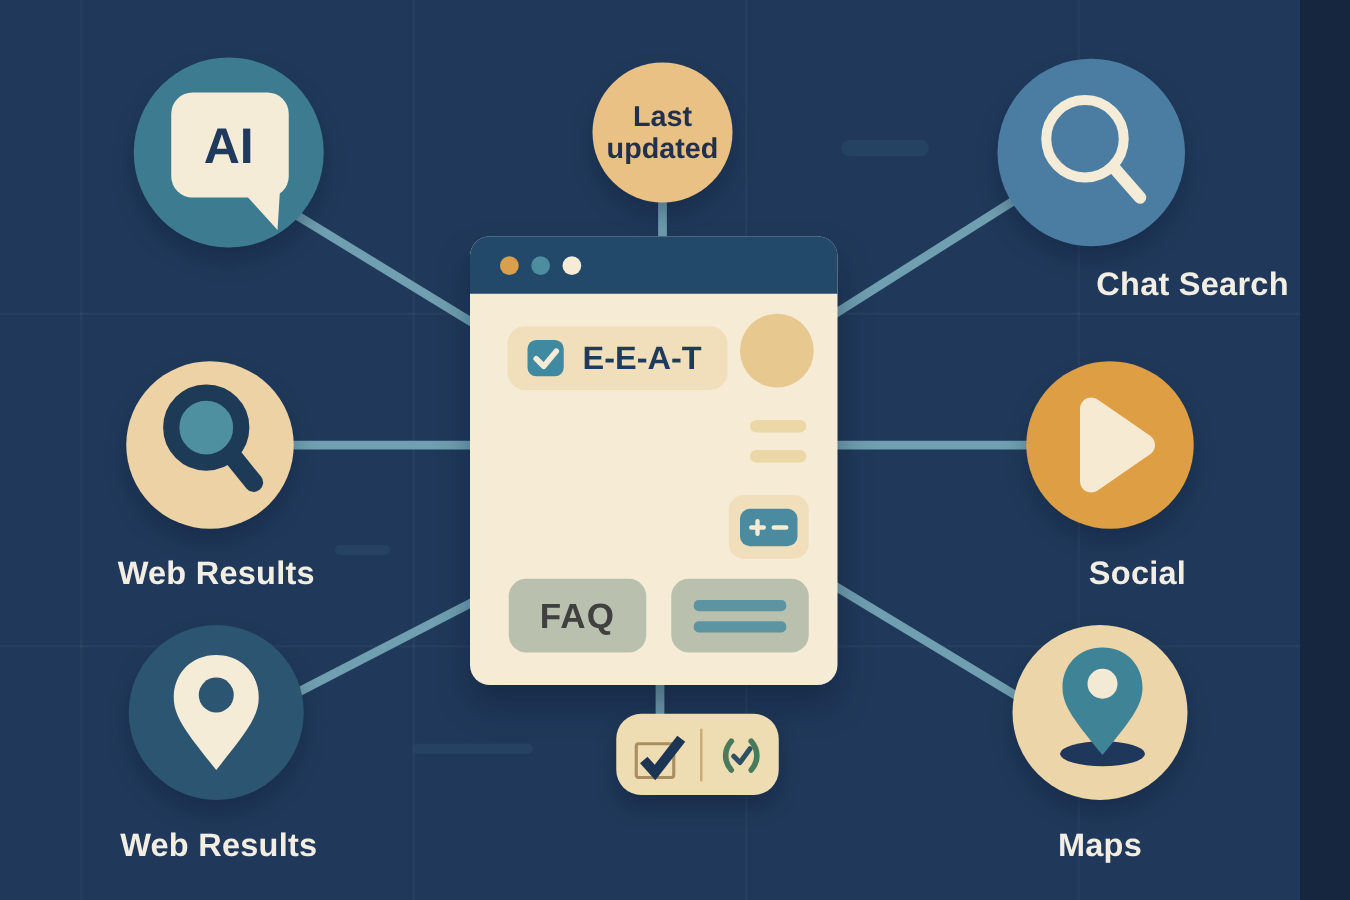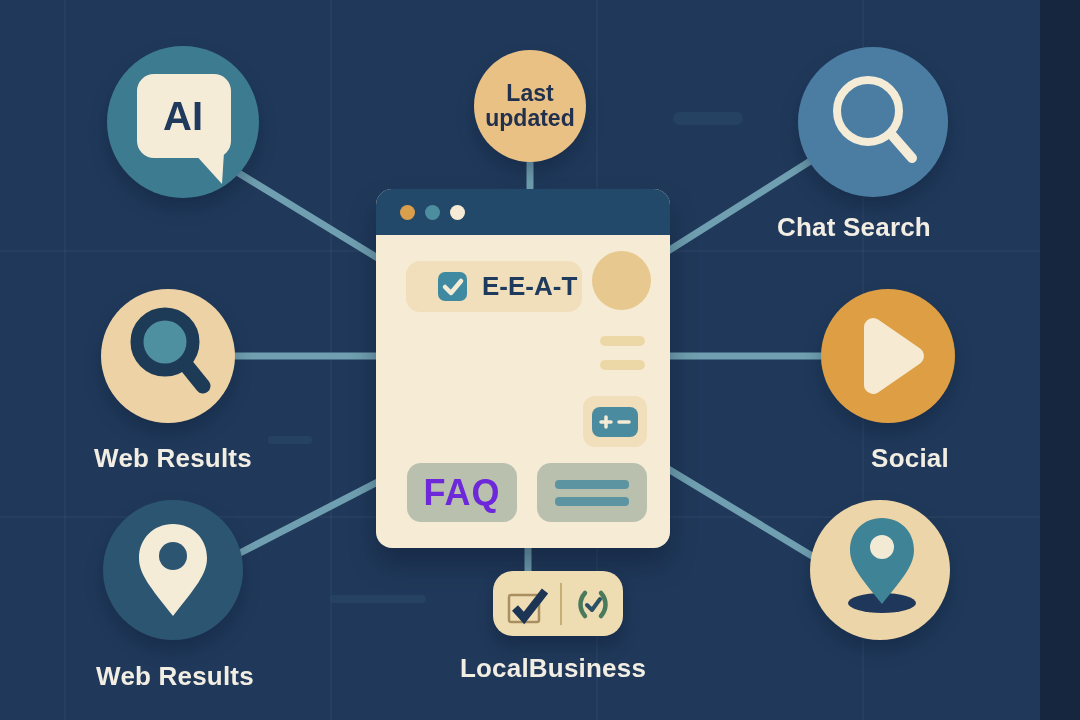--- a/index.html
+++ b/index.html
@@ -28,41 +28,41 @@
   .node-chat{left:798px;top:47px;width:150px;height:150px;background:#4b7da2;}
   .node-webmid{left:101px;top:289px;width:134px;height:134px;background:#ecd2a4;}
   .node-social{left:821px;top:289px;width:134px;height:134px;background:#de9e44;}
   .node-webbot{left:103px;top:500px;width:140px;height:140px;background:#2b5571;}
   .node-maps{left:810px;top:500px;width:140px;height:140px;background:#ecd5a8;}
 
   
   .node-label{position:absolute;z-index:2;width:260px;text-align:center;
         color:#f3eee3;font-size:26px;font-weight:600;letter-spacing:.2px;}
   .lbl-ai{left:55px;top:212px;}
-  .lbl-chat{left:724px;top:212px;}
+  .lbl-chat{left:771px;top:212px;text-align:right;}
   .lbl-webmid{left:43px;top:443px;}
   .lbl-social{left:780px;top:443px;}
   .lbl-webbot{left:45px;top:661px;}
   .lbl-local{left:423px;top:653px;}
   .lbl-maps{left:750px;top:661px;}
 
   
   .browser{position:absolute;left:376px;top:189px;width:294px;height:359px;z-index:3;
         background:#f6ecd6;border-radius:16px;
         box-shadow:0 16px 26px rgba(8,18,38,.35);}
   .browser-header{position:absolute;left:0;top:0;width:100%;height:46px;
         background:#23496a;border-radius:16px 16px 0 0;
         display:flex;align-items:center;padding-left:24px;box-sizing:border-box;gap:10px;}
   .dot{width:15px;height:15px;border-radius:50%;}
   .dot-orange{background:#d99f4d;}
   .dot-teal{background:#4d8da0;}
   .dot-cream{background:#f6ecd6;}
 
   .check-row{position:absolute;background:#f0dfba;border-radius:14px;
-        display:flex;align-items:center;padding-left:32px;box-sizing:border-box;gap:15px;}
+        display:flex;align-items:center;padding-left:16px;box-sizing:border-box;gap:15px;}
   .row-eeat{left:30px;top:72px;width:176px;height:51px;}
   .row-schema{left:30px;top:139px;width:182px;height:51px;}
   .row-howto{left:31px;top:206px;width:164px;height:52px;}
   .check-row .row-label{font-size:26px;font-weight:700;color:#1e3a5c;}
   .checkbox{width:29px;height:29px;background:#3f8aa0;border-radius:7px;flex:0 0 auto;
         display:flex;align-items:center;justify-content:center;}
 
   .decor-circle{position:absolute;left:216px;top:62px;width:59px;height:59px;
         border-radius:50%;background:#e7c88e;}
   .decor-bar{position:absolute;width:45px;height:10px;border-radius:5px;background:#ecd8a6;}
@@ -73,21 +73,21 @@
         background:#f0dfba;border-radius:12px;
         display:flex;align-items:center;justify-content:center;}
   .pm-inner{width:46px;height:30px;background:#4b8ba0;border-radius:8px;
         display:flex;align-items:center;justify-content:center;}
 
   .gray-tile{position:absolute;top:274px;width:110px;height:59px;
         background:#b9c0ae;border-radius:14px;
         display:flex;align-items:center;justify-content:center;}
   .tile-faq{left:31px;}
   .tile-lines{left:161px;flex-direction:column;gap:8px;}
-  .tile-faq .faq-label{font-size:36px;font-weight:700;color:#6d28d9;letter-spacing:1px;}
+  .tile-faq .faq-label{font-size:28px;font-weight:700;color:#404040;letter-spacing:1px;}
   .tile-line{width:74px;height:9px;border-radius:4px;background:#5d94a2;}
 
   
   .lb-badge{position:absolute;left:493px;top:571px;width:130px;height:65px;z-index:3;
         background:#eedcb2;border-radius:20px;box-shadow:0 10px 16px rgba(8,18,38,.3);
         display:flex;align-items:center;justify-content:space-evenly;}
   .lb-divider{width:2px;height:42px;background:#c9ad77;}
 </style>
 </head>
 <body>
@@ -161,20 +161,21 @@
   </div>
   <div class="node-label lbl-webbot">Web Results</div>
 
   <div class="node node-maps">
     <svg width="140" height="140" viewBox="0 0 140 140">
       <ellipse cx="72" cy="103" rx="34" ry="10" fill="#20375c"></ellipse>
       <path d="M72 18 C53 18 40 32 40 50 C40 65 50 77 72 104 C94 77 104 65 104 50 C104 32 91 18 72 18 Z" fill="#3f8496"></path>
       <circle cx="72" cy="47" r="12" fill="#f3ead6"></circle>
     </svg>
   </div>
+  <div class="node-label lbl-maps">Maps</div>
 
   <div class="browser">
     <div class="browser-header">
       <div class="dot dot-orange"></div>
       <div class="dot dot-teal"></div>
       <div class="dot dot-cream"></div>
     </div>
 
     <div class="check-row row-eeat">
       <div class="checkbox">
@@ -212,15 +213,14 @@
       <rect x="5" y="15" width="30" height="27" rx="2" fill="none" stroke="#a98f5f" stroke-width="2.5"></rect>
       <path d="M11 28 L20 38 L41 11" fill="none" stroke="#1d3555" stroke-width="8"></path>
     </svg>
     <div class="lb-divider"></div>
     <svg width="40" height="48" viewBox="0 0 40 48">
       <path d="M12 13 C6 20 6 29 12 36" fill="none" stroke="#4a7a5c" stroke-width="4.5" stroke-linecap="round"></path>
       <path d="M28 13 C34 20 34 29 28 36" fill="none" stroke="#4a7a5c" stroke-width="4.5" stroke-linecap="round"></path>
       <path d="M14 25 L19 30 L27 19" fill="none" stroke="#2c5164" stroke-width="4" stroke-linecap="round" stroke-linejoin="round"></path>
     </svg>
   </div>
-  <div class="node-label lbl-local">LocalBusiness</div>
 
 </div>
 
 </body></html>

